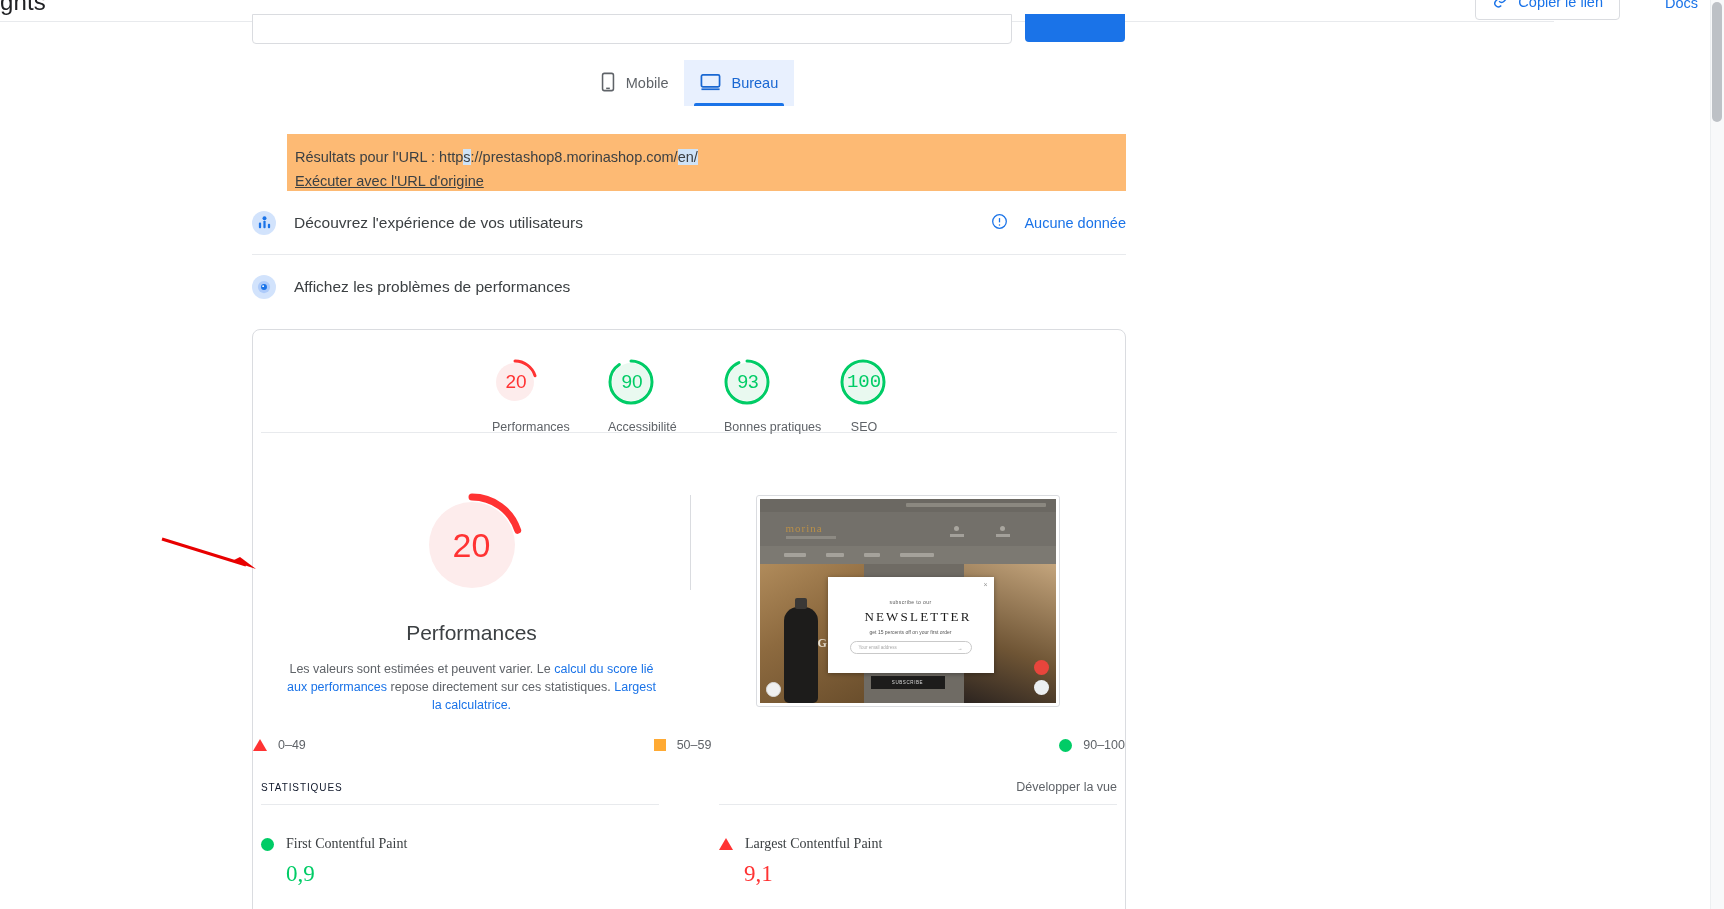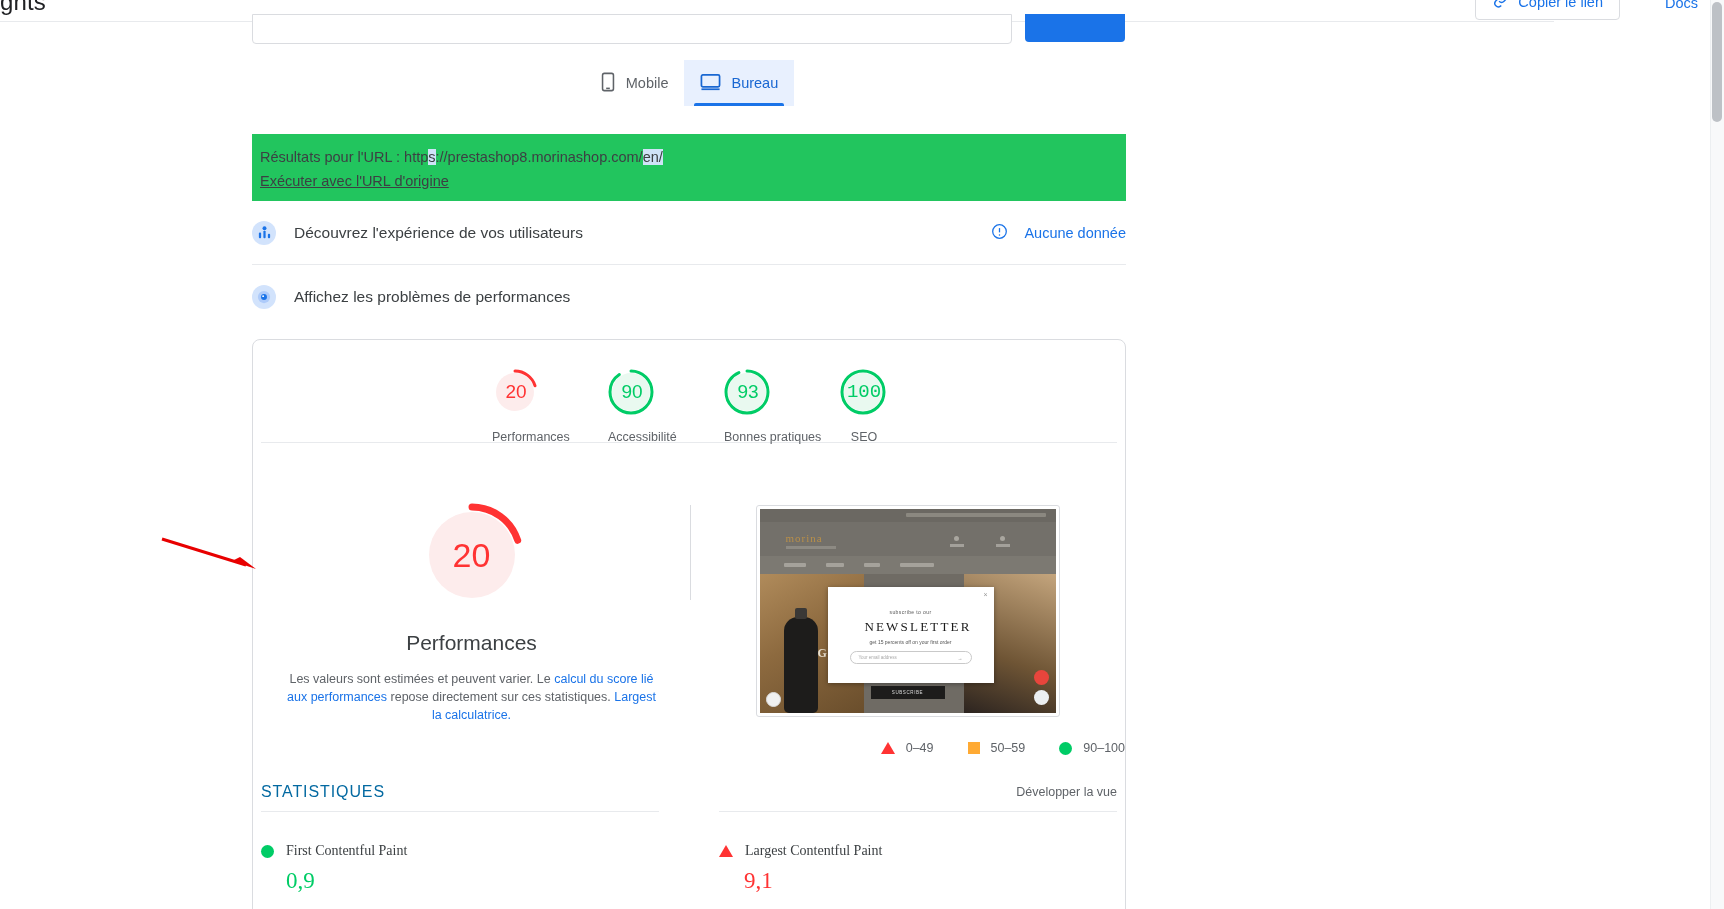--- a/index.html
+++ b/index.html
@@ -82,22 +82,22 @@
     position: relative;
   }
   .device-tab.active { color: #1967d2; background: #e8f0fe; }
   .device-tab.active::after {
     content: ""; position: absolute; left: 10px; right: 10px; bottom: 0;
     height: 3px; background: #1a73e8; border-radius: 2px 2px 0 0;
   }
 
   
   #results-banner {
-    margin-top: 22px; background: #22c55e;
-    padding: 13px 8px 11px 8px; min-height: 56px;
+    margin-top: 22px; background: #fdba74;
+    padding: 13px 8px 1px 8px; min-height: 56px; margin-left: 35px;
   }
   #results-line { font-size: 14.5px; color: #3c4043; line-height: 21px; }
   .url-sel { background: #cfe3f7; }
   #origin-link {
     display: inline-block; margin-top: 5px;
     font-size: 14.5px; color: #3c4043;
     text-decoration: underline; cursor: pointer;
   }
 
   
@@ -270,38 +270,38 @@
     position: absolute; right: 7px; width: 15px; height: 15px;
     border-radius: 50%;
   }
   .t-badge {
     position: absolute; left: 6px; bottom: 6px; width: 15px; height: 15px;
     border-radius: 50%; background: #f0f0f0; border: 1px solid #ddd;
   }
 
   
   #legend {
-    display: flex; justify-content: flex-end; align-items: center; gap: 34px;
-    margin-top: 17px; padding-bottom: 6px;
+    display: flex; justify-content: space-between; align-items: center; gap: 34px;
+    margin-top: 24px; padding-bottom: 6px;
   }
   .legend-item { display: flex; align-items: center; gap: 11px; font-size: 12.5px; color: #5f6368; }
   .tri {
     width: 0; height: 0; border-left: 7px solid transparent;
     border-right: 7px solid transparent; border-bottom: 12px solid #f33;
   }
   .sq { width: 12px; height: 12px; background: #fa3; }
   .cir { width: 13px; height: 13px; border-radius: 50%; background: #0c6; }
 
   
   #stats-head {
     display: flex; align-items: center; justify-content: space-between;
     padding: 22px 8px 0 8px;
   }
   #stats-label {
-    font-size: 16px; color: #0369a1; letter-spacing: .9px;
+    font-size: 10px; color: #0f172a; letter-spacing: .9px;
   }
   #expand-view { font-size: 12.5px; color: #5f6368; cursor: pointer; }
   #stats-grid {
     display: flex; gap: 0; padding: 10px 8px 0 8px;
   }
   .stat-col { flex: 1; padding-top: 13px; font-family: Liberation Serif, serif; }
   .stat-col:first-child { border-top: 1px solid #e8eaed; margin-right: 30px; }
   .stat-col:last-child { border-top: 1px solid #e8eaed; margin-left: 30px; }
   .stat-row {
     display: flex; align-items: center; gap: 12px;

